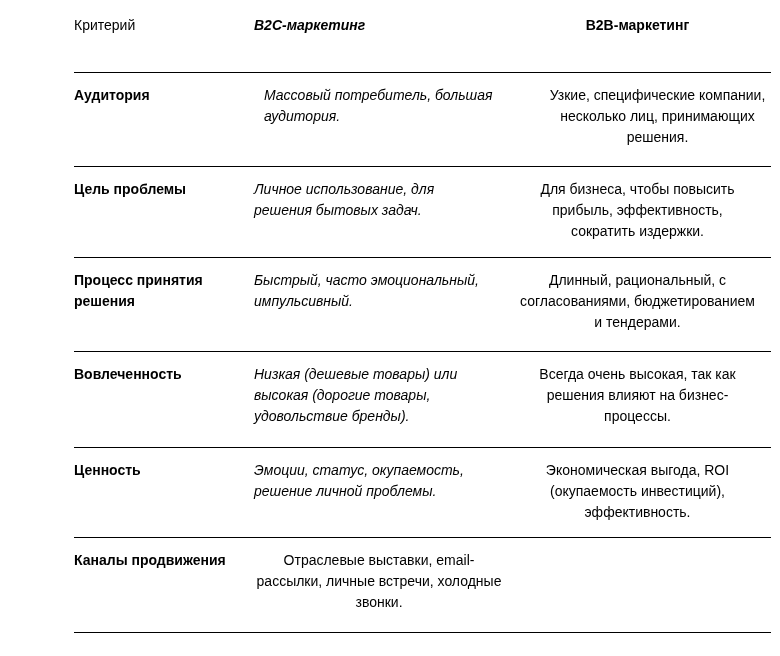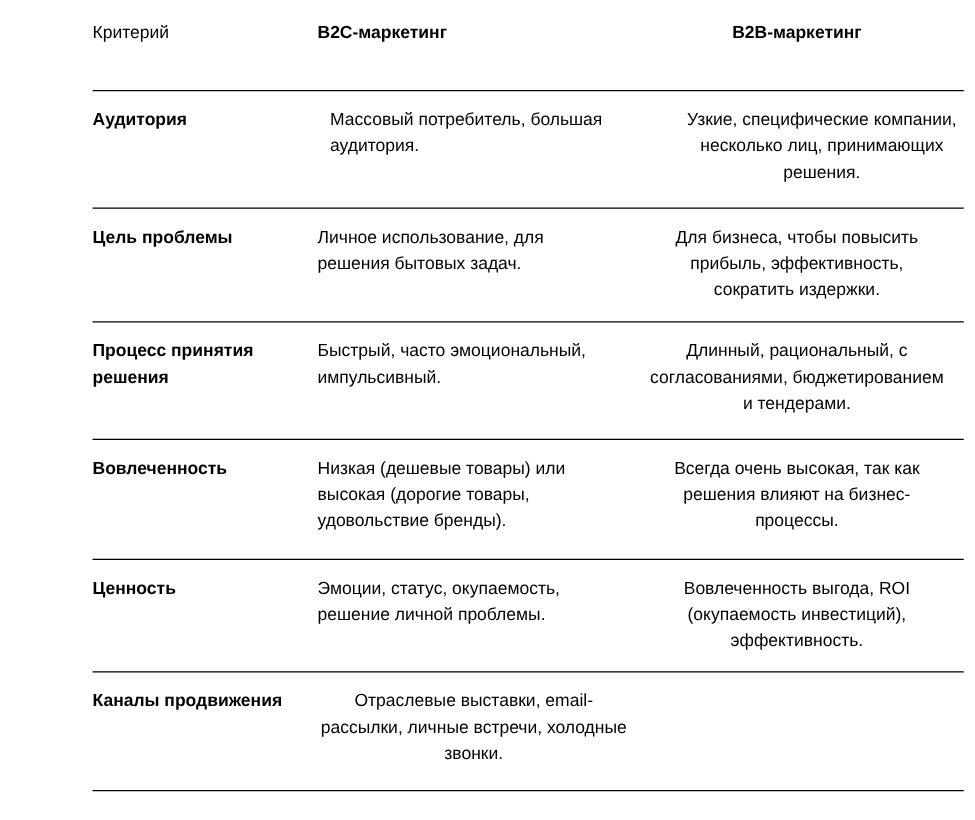--- a/index.html
+++ b/index.html
@@ -44,21 +44,21 @@
   #rows .row:nth-child(3) { min-height: 94px; }
   #rows .row:nth-child(4) { min-height: 96px; }
   #rows .row:nth-child(5) { min-height: 90px; }
   #rows .row:nth-child(6) { min-height: 95px; }
   .cell {
     font-size: 14px;
     line-height: 21px;
     box-sizing: border-box;
   }
   .cell.c1 { padding-right: 20px; }
-  .cell.c2 { padding-right: 30px; }
+  .cell.c2 { padding-right: 30px; font-style: italic; }
   .cell.c3 { padding-right: 15px; text-align: center; }
   .bold { font-weight: bold; }
 </style>
 </head>
 <body>
 
 <div class="page">
   <div class="table">
     <div class="row header">
       <div class="cell c1">Критерий</div>
@@ -82,21 +82,21 @@
           <div class="cell c3">Длинный, рациональный, с согласованиями, бюджетированием и тендерами.</div>
         </div>
         <div class="row body">
           <div class="cell c1 bold">Вовлеченность</div>
           <div class="cell c2">Низкая (дешевые товары) или высокая (дорогие товары, удовольствие бренды).</div>
           <div class="cell c3">Всегда очень высокая, так как решения влияют на бизнес-процессы.</div>
         </div>
         <div class="row body">
           <div class="cell c1 bold">Ценность</div>
           <div class="cell c2">Эмоции, статус, окупаемость, решение личной проблемы.</div>
-          <div class="cell c3">Вовлеченность выгода, ROI (окупаемость инвестиций), эффективность.</div>
+          <div class="cell c3">Экономическая выгода, ROI (окупаемость инвестиций), эффективность.</div>
         </div>
         <div class="row body">
           <div class="cell c1 bold">Каналы продвижения</div>
           <div class="cell c3">Отраслевые выставки, email-рассылки, личные встречи, холодные звонки.</div>
         </div>
       </div>
   </div>
 </div>
 
 </body></html>

